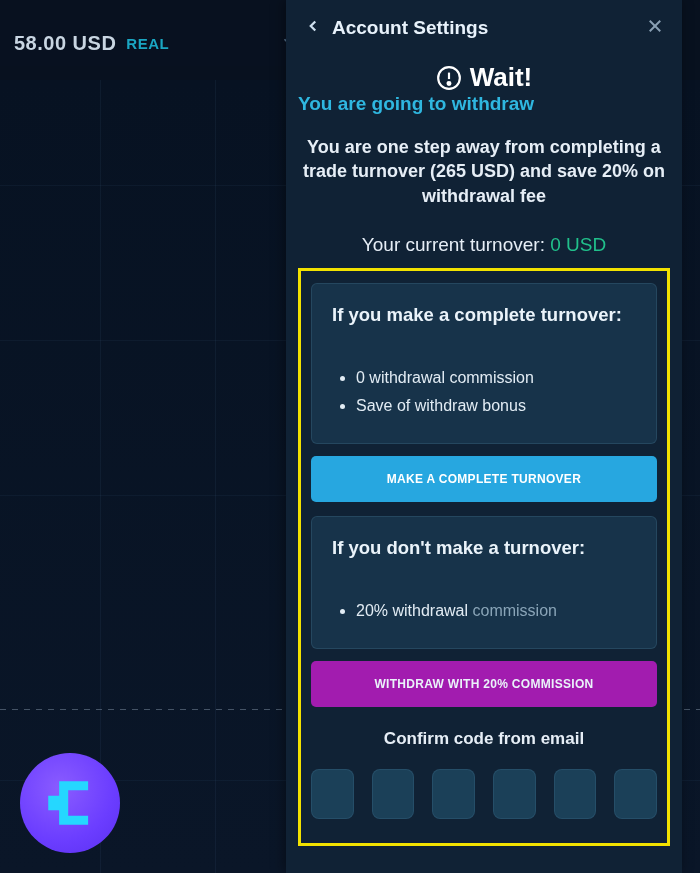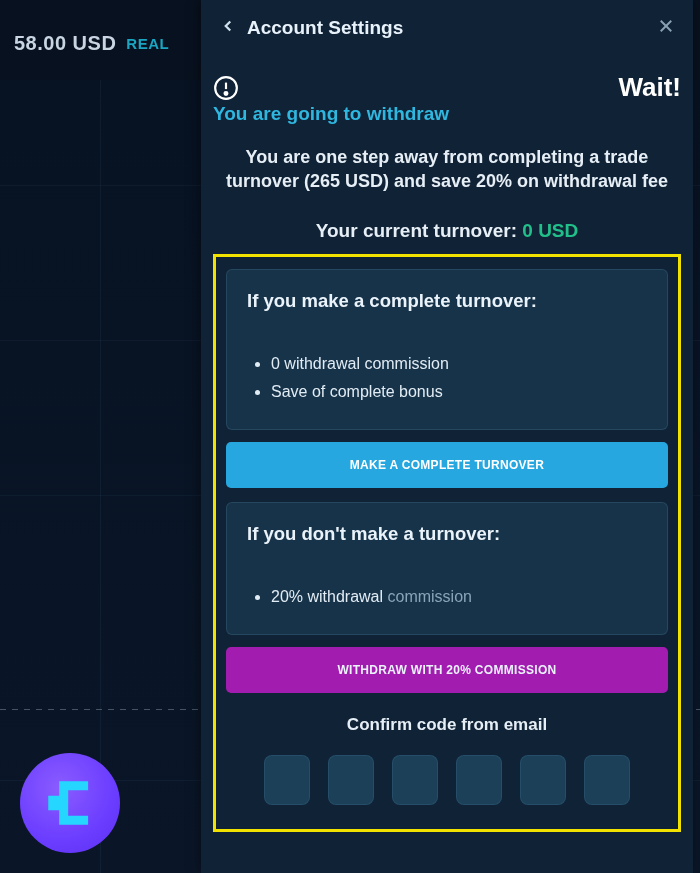--- a/index.html
+++ b/index.html
@@ -35,42 +35,42 @@
   .logo-badge {
     position: absolute; left: 20px; bottom: 20px;
     width: 100px; height: 100px; border-radius: 50%;
     background: radial-gradient(circle at 40% 35%, #8a5cff 0%, #6b3dff 60%, #5a2ff0 100%);
     display: flex; align-items: center; justify-content: center;
   }
   .logo-badge svg { width: 58px; height: 58px; }
 
   
   .panel {
-    position: absolute; top: 0; right: 7px; bottom: 0; width: 492px;
+    position: absolute; top: 0; right: 18px; bottom: 0; width: 396px;
     background: #102235;
     box-shadow: -2px 0 12px rgba(0,0,0,0.4);
   }
   .panel-header {
     display: flex; align-items: center; height: 56px; padding: 0 18px;
   }
   .back-btn { color: #cfe0ef; font-size: 20px; width: 24px; cursor: pointer; }
   .panel-title { color: #e8f2fb; font-weight: 700; font-size: 19px; margin-left: 4px; }
   .close-btn { margin-left: auto; color: #8aa0b4; font-size: 22px; cursor: pointer; }
 
   .panel-body { padding: 0 12px 30px 12px; }
 
-  .wait-row { display: flex; align-items: center; justify-content: space-between; gap: 8px; margin-top: 16px; }
+  .wait-row { display: flex; align-items: center; justify-content: center; gap: 8px; margin-top: 6px; }
   .wait-text { color: #fff; font-weight: 800; font-size: 26px; }
   .wait-icon { width: 26px; height: 26px; }
 
   .sub1 { color: #2fb7e0; font-weight: 700; font-size: 19px; }
   .desc { color: #e6eef6; font-size: 18px; font-weight: 600; text-align: center; margin-top: 20px; line-height: 1.35; padding: 0 4px; }
   .desc .bold { font-weight: 800; }
 
-  .turnover-line { color: #e6eef6; font-size: 19px; font-weight: 700; text-align: center; margin-top: 26px; }
+  .turnover-line { color: #e6eef6; font-size: 19px; font-weight: 400; text-align: center; margin-top: 26px; }
   .turnover-line .val { color: #21c08b; }
 
   .highlight {
     margin-top: 12px;
     border: 3px solid #f2e200;
     padding: 12px 10px 24px 10px;
   }
 
   .card {
     background: #17334a;
@@ -168,21 +168,21 @@
     <div class="turnover-line">
       <span>Your current turnover: </span><span class="val">0 USD</span>
     </div>
 
     <div class="highlight">
 
       <div class="card">
         <h3>If you make a complete turnover:</h3>
         <ul>
           <li>0 withdrawal commission</li>
-          <li>Save of complete bonus</li>
+          <li>Save of withdraw bonus</li>
         </ul>
       </div>
       <button class="btn btn-primary">MAKE A COMPLETE TURNOVER</button>
 
       <div class="card" style="margin-top:14px">
         <h3>If you don't make a turnover:</h3>
         <ul>
           <li>
             <span>20% withdrawal </span><span class="dim">commission</span>
           </li>

